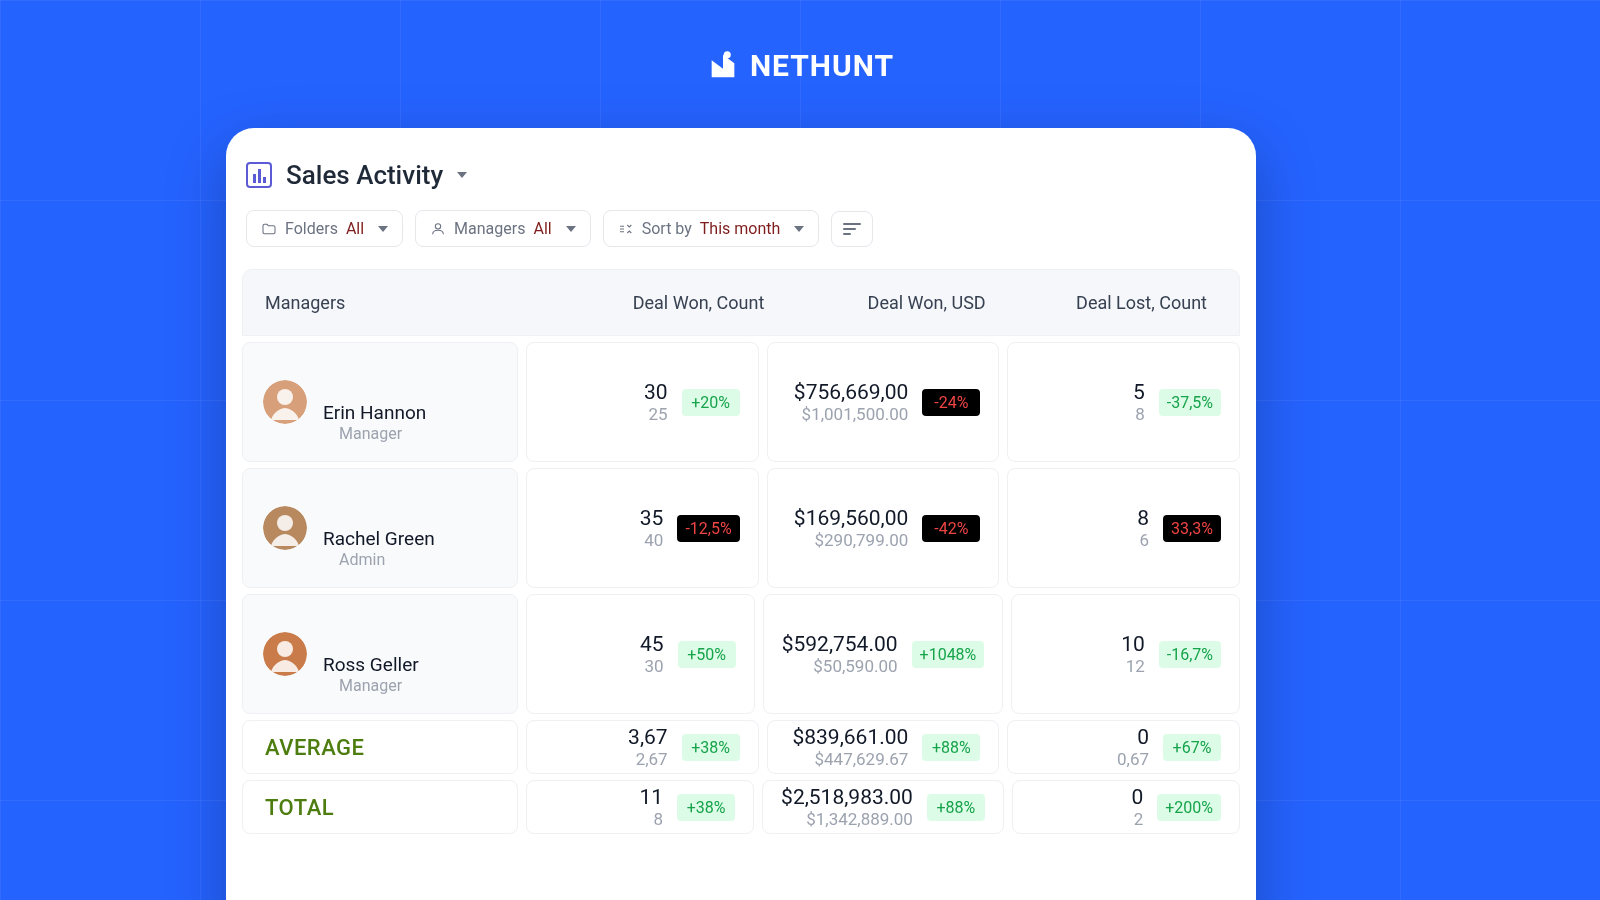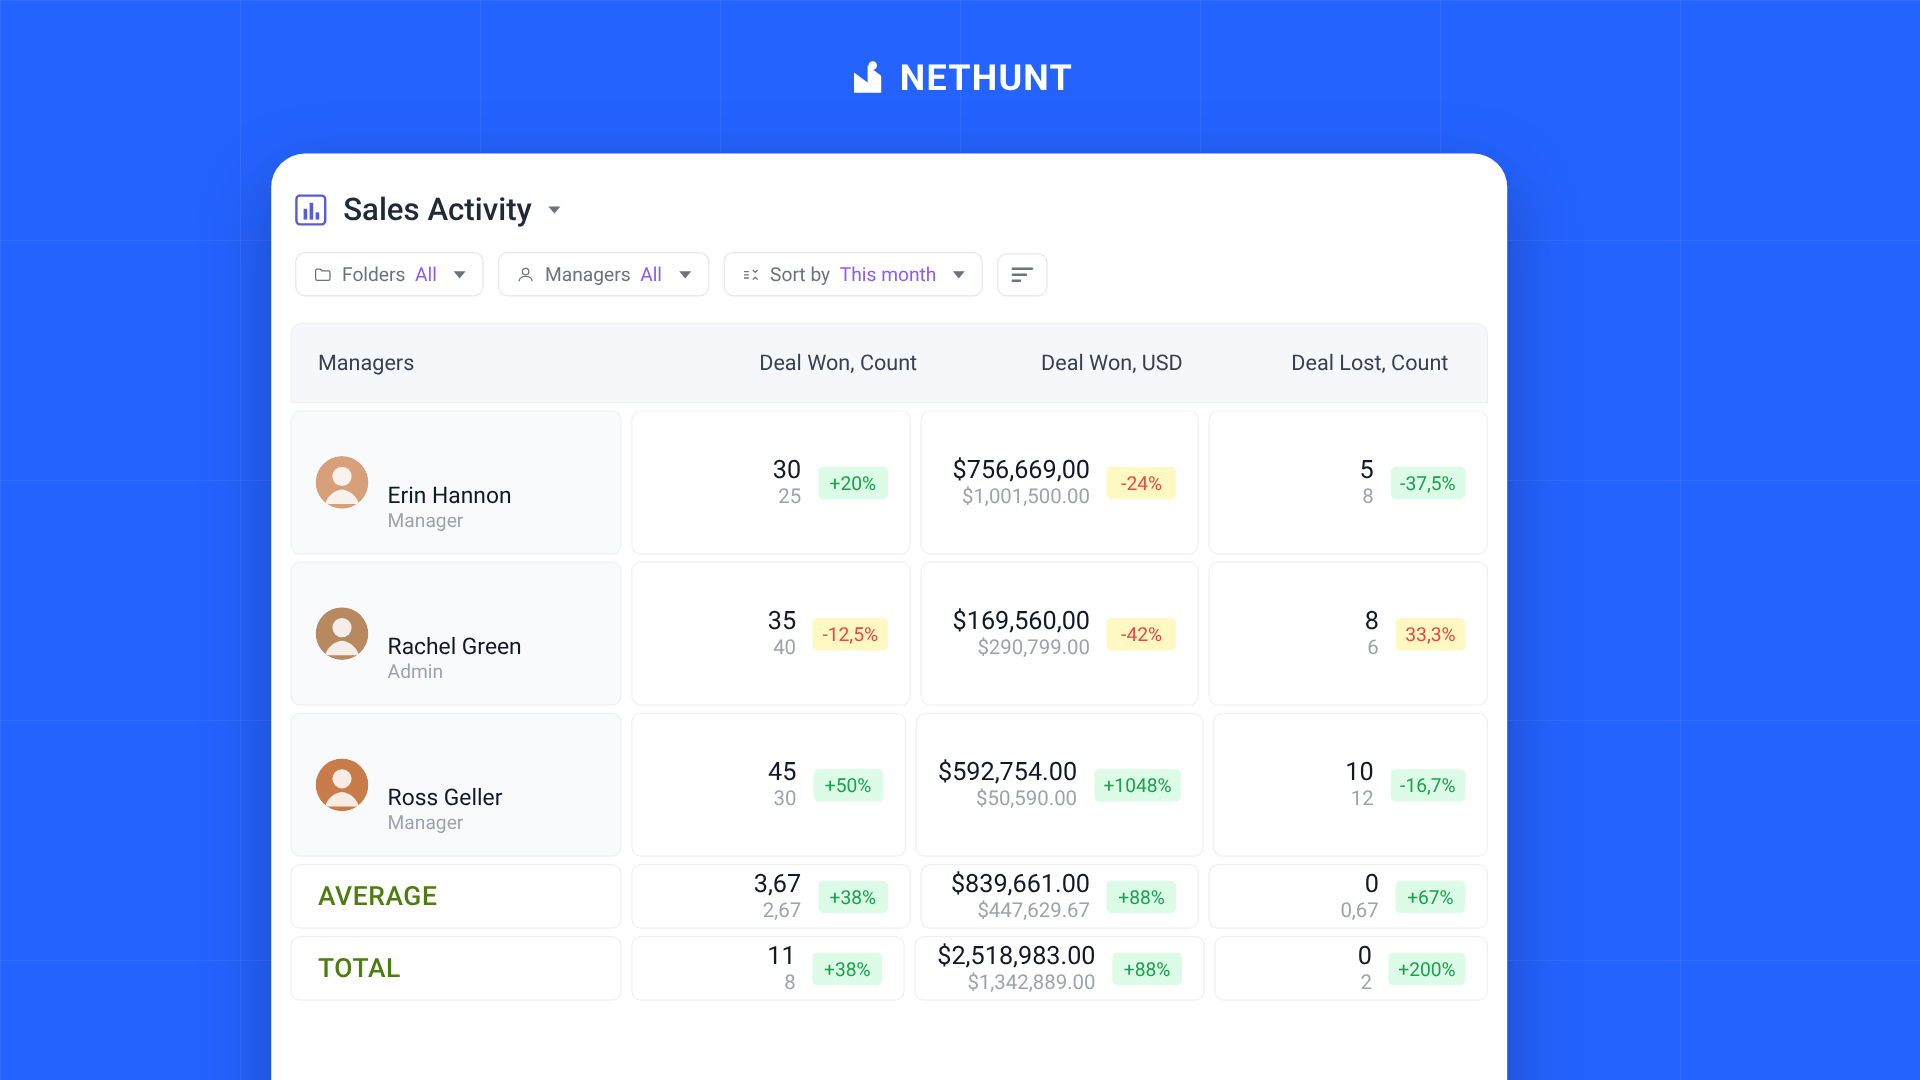--- a/index.html
+++ b/index.html
@@ -49,21 +49,21 @@
   .chart-icon span:nth-child(3){height:6px;}
   .title-text { font-size:26px; font-weight:500; color:#1f2937; }
   .caret { border-top:6px solid #6b7280; border-left:5px solid transparent; border-right:5px solid transparent;}
   .filters { display:flex; gap:12px; padding:0 20px 22px; align-items:center;}
   .pill {
     display:flex; align-items:center; gap:8px;
     border:1px solid #e5e7eb; border-radius:8px;
     padding:8px 14px; font-size:16px; color:#6b7280;
     cursor:pointer; background:#fff;
   }
-  .pill .val{color:#8b5cf6;}
+  .pill .val{color:#7f1d1d;}
   .pill svg{width:16px;height:16px;stroke:#6b7280;fill:none;stroke-width:1.6;}
   .pill .caret{margin-left:6px;}
   .sort-btn{
     display:flex;flex-direction:column;gap:3px;border:1px solid #e5e7eb;
     border-radius:8px;padding:11px 11px;cursor:pointer;
   }
   .sort-btn span{height:2px;background:#6b7280;border-radius:2px;}
   .sort-btn span:nth-child(1){width:18px;}
   .sort-btn span:nth-child(2){width:13px;}
   .sort-btn span:nth-child(3){width:8px;}
@@ -80,39 +80,39 @@
     display:grid;
     grid-template-columns: 276px 1fr 1fr 1fr;
     gap:8px; margin-top:6px;
   }
   .mgr-cell{
     background:#f9fafb;border:1px solid #eef0f4;border-radius:8px;
     display:flex;align-items:center;gap:16px;padding:18px 20px;
   }
   .avatar{width:44px;height:44px;border-radius:50%;display:block;flex-shrink:0;}
   .mgr-name{font-size:19px;color:#111827;margin-top:40px;}
-  .mgr-role{font-size:16px;color:#9ca3af;}
+  .mgr-role{font-size:16px;color:#9ca3af;margin-left:16px;}
   .summary-label{
     background:#fff;border:1px solid #eef0f4;border-radius:8px;
     display:flex;align-items:center;padding:0 22px;
     font-size:22px;color:#4d7c0f;font-weight:500;letter-spacing:0.5px;
   }
   .metric{
     background:#fff;border:1px solid #eef0f4;border-radius:8px;
     display:flex;align-items:center;justify-content:flex-end;gap:14px;
     padding:4px 18px;
   }
   .metric-vals{text-align:right;}
   .metric-top{font-size:21px;color:#111827;}
   .metric-bot{font-size:17px;color:#9ca3af;}
   .badge{
     font-size:16px;padding:4px 8px;border-radius:4px;white-space:nowrap; min-width:58px; text-align:center;
   }
   .badge.pos{background:#dcfce7;color:#16a34a;}
-  .badge.neg{background:#fef9c3;color:#ef4444;}
+  .badge.neg{background:#000000;color:#ef4444;}
 </style>
 </head>
 <body>
 
 <div class="grid-bg"></div>
 
 <div class="brand">
   <svg viewBox="0 0 24 24">
       <path d="M4 20 L4 8 L12 14 L12 4 L20 10 L20 20 Z"></path>
       <circle cx="15" cy="4" r="2.5"></circle>

